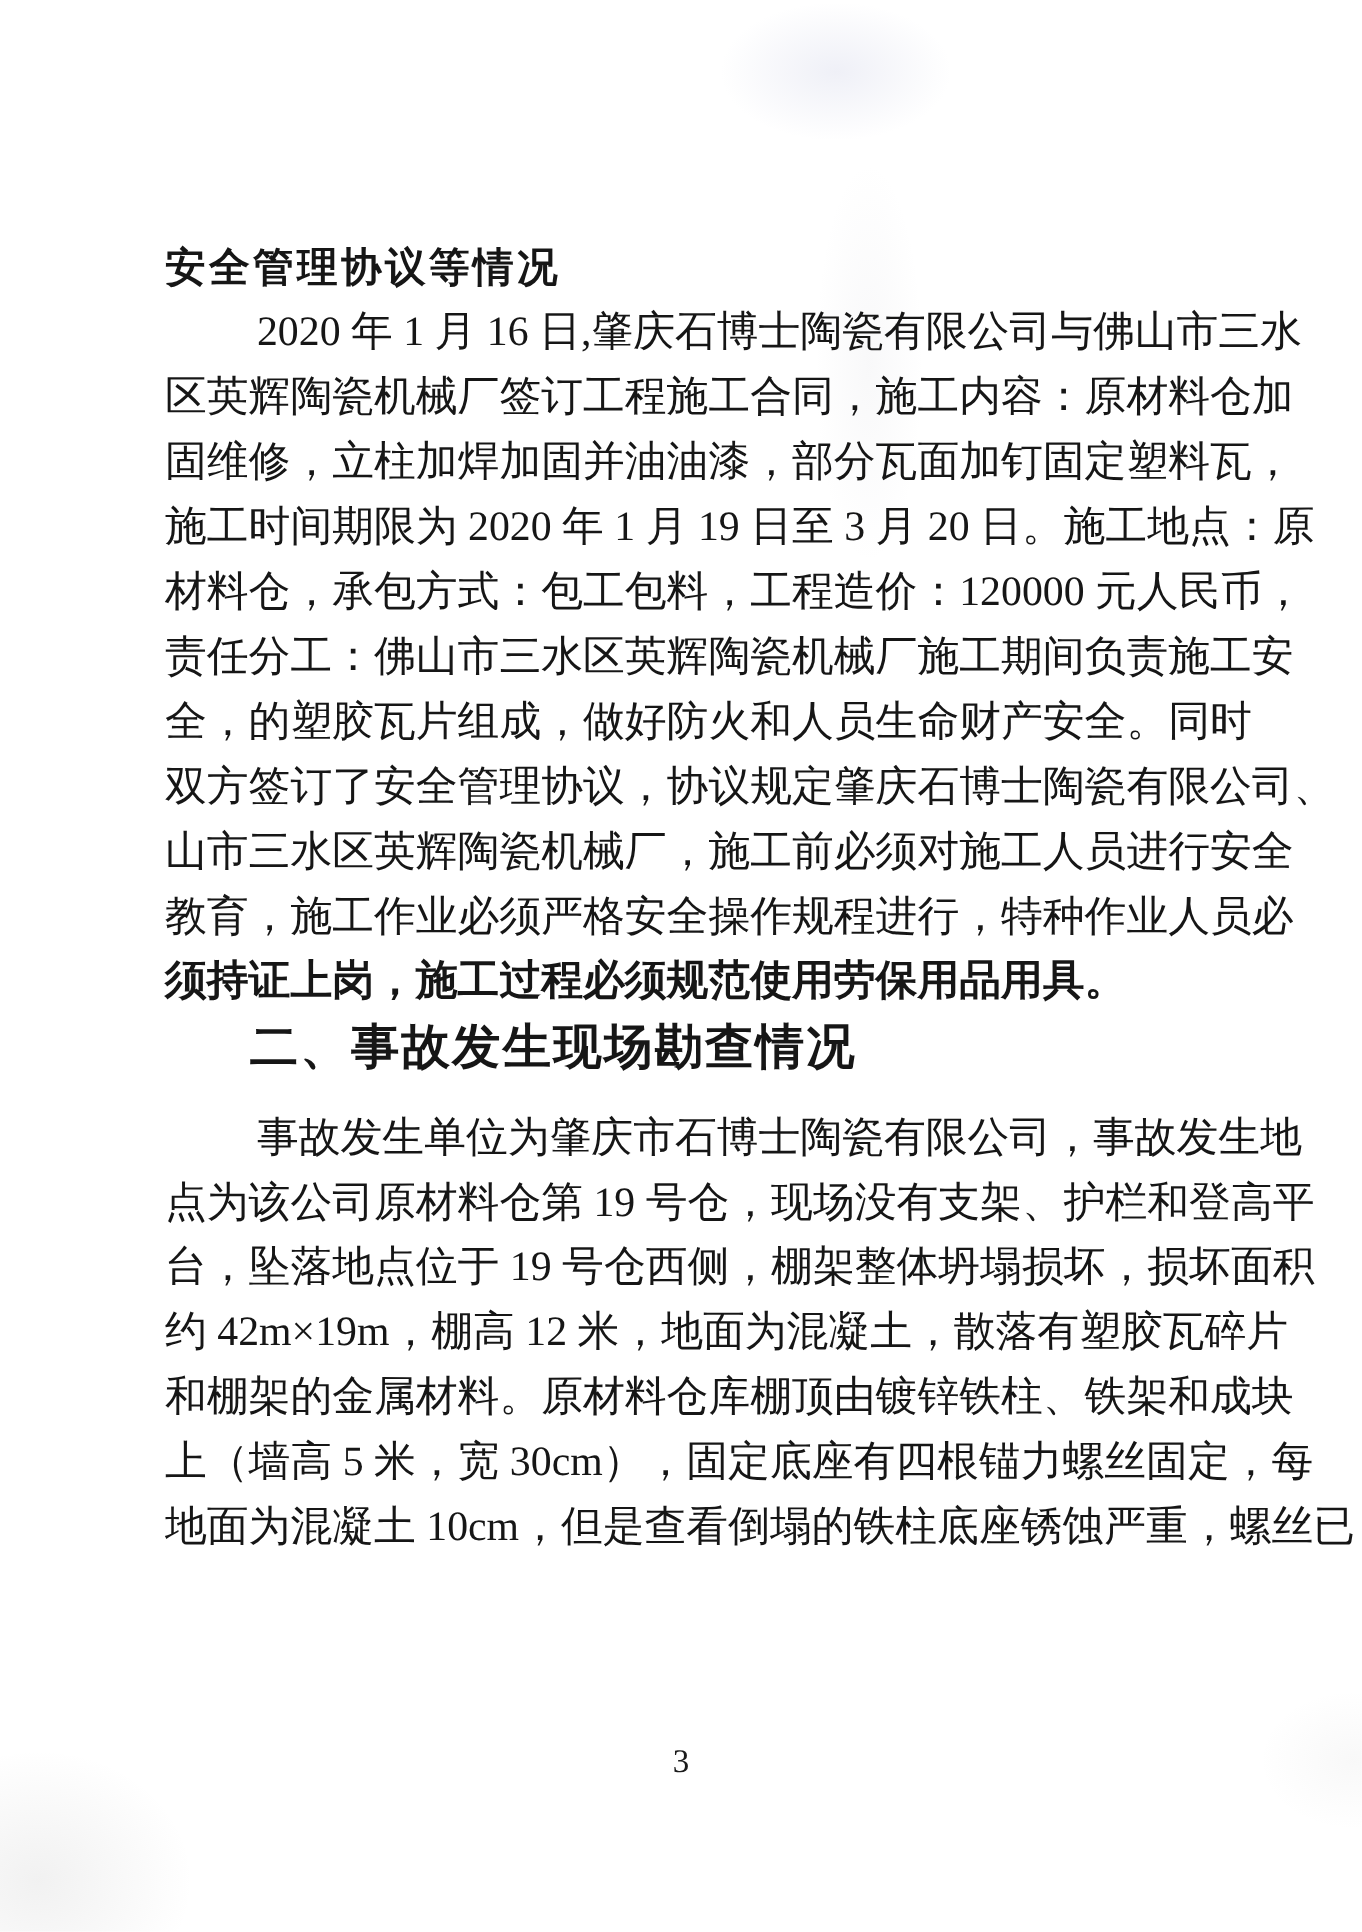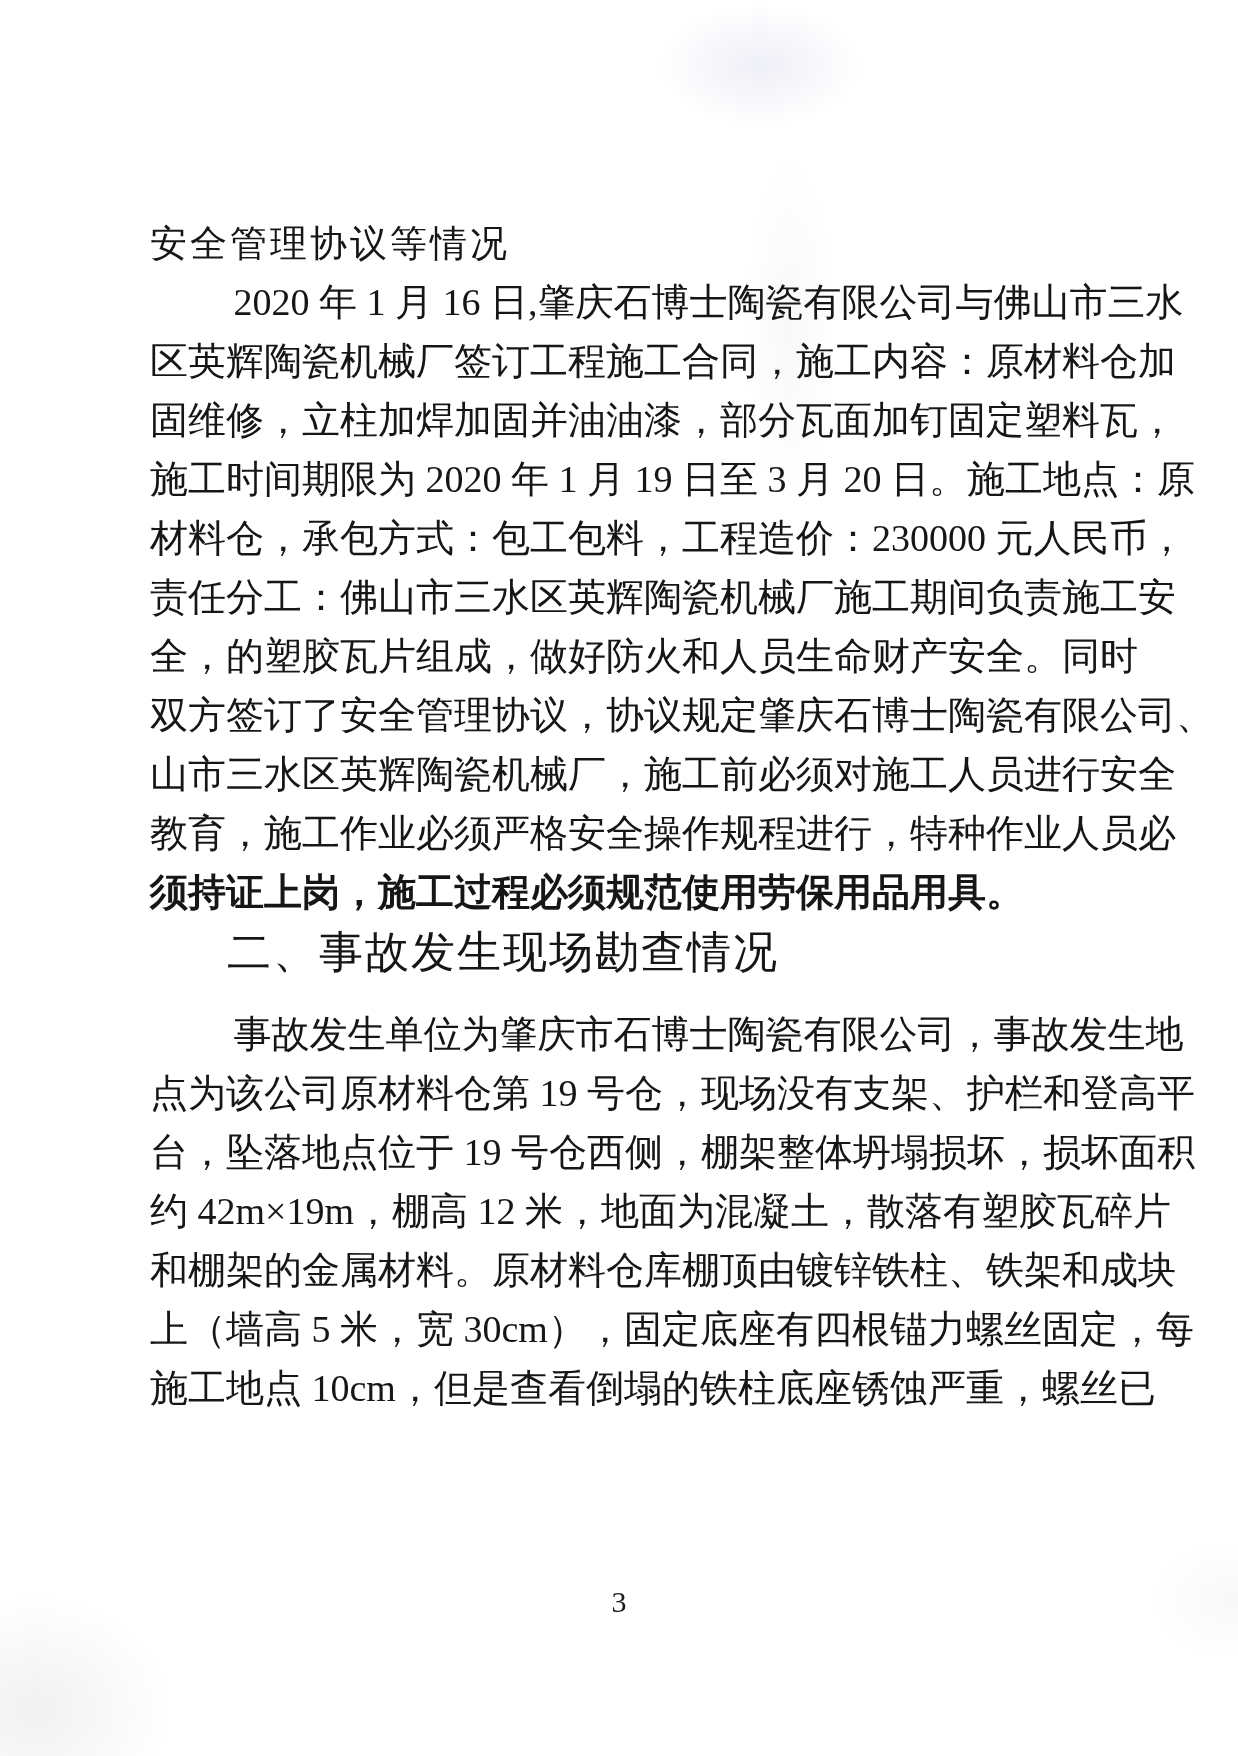--- a/index.html
+++ b/index.html
@@ -29,21 +29,21 @@
     position: absolute;
     left: 150px;
     top: 214px;
     width: 941px;
     color: #161616;
     font-size: 38px;
   }
   .heading {
     line-height: 59px;
     height: 59px;
-    font-weight: normal;
+    font-weight: bold;
     white-space: nowrap;
     text-align: left;
   }
   .heading.h1 {
     font-size: 37px;
     letter-spacing: 3px;
   }
   .heading.h2 {
     font-family: "Liberation Sans", "DejaVu Sans", sans-serif;
     font-size: 44px;
@@ -86,38 +86,38 @@
 
   <main class="text-block">
 
     <div class="heading h1">安全管理协议等情况</div>
 
     <div class="para ends">
         <div class="line first">2020 年 1 月 16 日,肇庆石博士陶瓷有限公司与佛山市三水</div>
         <div class="line">区英辉陶瓷机械厂签订工程施工合同，施工内容：原材料仓加</div>
         <div class="line">固维修，立柱加焊加固并油油漆，部分瓦面加钉固定塑料瓦，</div>
         <div class="line">施工时间期限为 2020 年 1 月 19 日至 3 月 20 日。施工地点：原</div>
-        <div class="line">材料仓，承包方式：包工包料，工程造价：230000 元人民币，</div>
+        <div class="line">材料仓，承包方式：包工包料，工程造价：120000 元人民币，</div>
         <div class="line">责任分工：佛山市三水区英辉陶瓷机械厂施工期间负责施工安</div>
         <div class="line">全，的塑胶瓦片组成，做好防火和人员生命财产安全。同时</div>
         <div class="line">双方签订了安全管理协议，协议规定肇庆石博士陶瓷有限公司、</div>
         <div class="line">山市三水区英辉陶瓷机械厂，施工前必须对施工人员进行安全</div>
         <div class="line">教育，施工作业必须严格安全操作规程进行，特种作业人员必</div>
         <div class="line last">须持证上岗，施工过程必须规范使用劳保用品用具。</div>
       </div>
 
     <div class="heading h2">二、事故发生现场勘查情况</div>
 
     <div class="para cont">
         <div class="line first">事故发生单位为肇庆市石博士陶瓷有限公司，事故发生地</div>
         <div class="line">点为该公司原材料仓第 19 号仓，现场没有支架、护栏和登高平</div>
         <div class="line">台，坠落地点位于 19 号仓西侧，棚架整体坍塌损坏，损坏面积</div>
         <div class="line">约 42m×19m，棚高 12 米，地面为混凝土，散落有塑胶瓦碎片</div>
         <div class="line">和棚架的金属材料。原材料仓库棚顶由镀锌铁柱、铁架和成块</div>
         <div class="line">上（墙高 5 米，宽 30cm），固定底座有四根锚力螺丝固定，每</div>
-        <div class="line last">施工地点 10cm，但是查看倒塌的铁柱底座锈蚀严重，螺丝已</div>
+        <div class="line last">地面为混凝土 10cm，但是查看倒塌的铁柱底座锈蚀严重，螺丝已</div>
       </div>
 
   </main>
 
   <div class="page-number">3</div>
 
 </div>
 
 </body></html>

